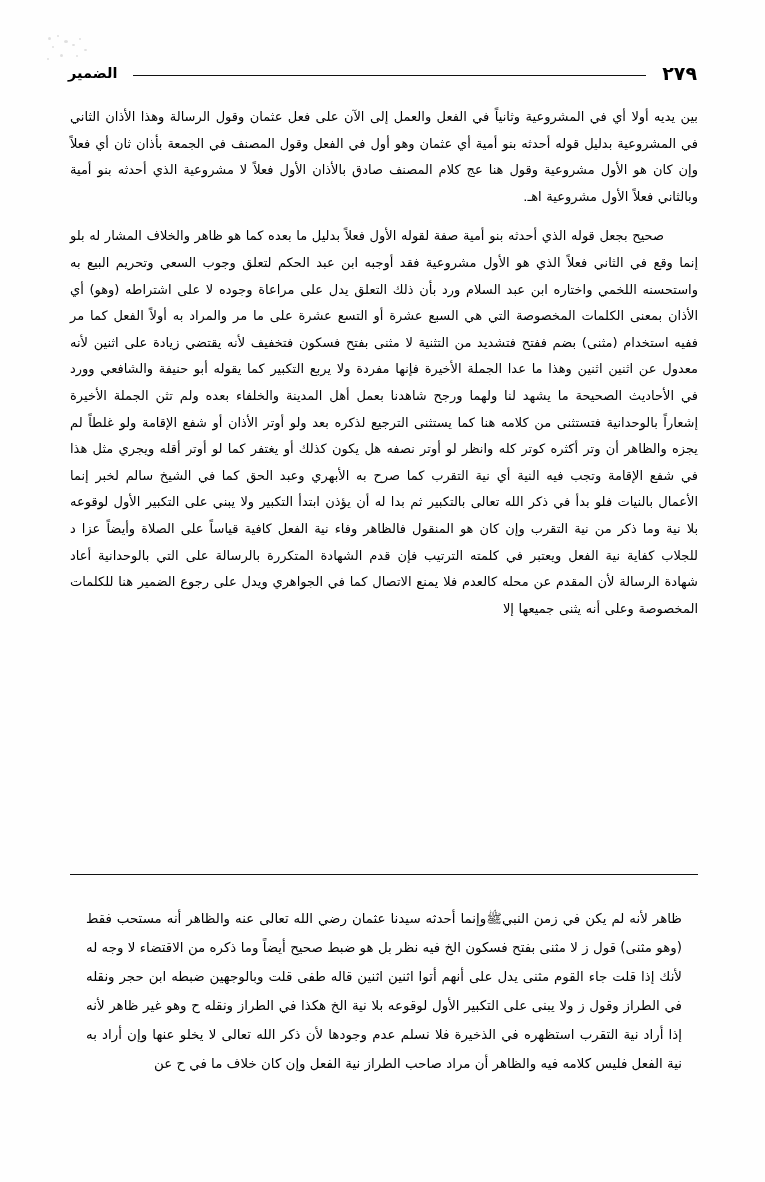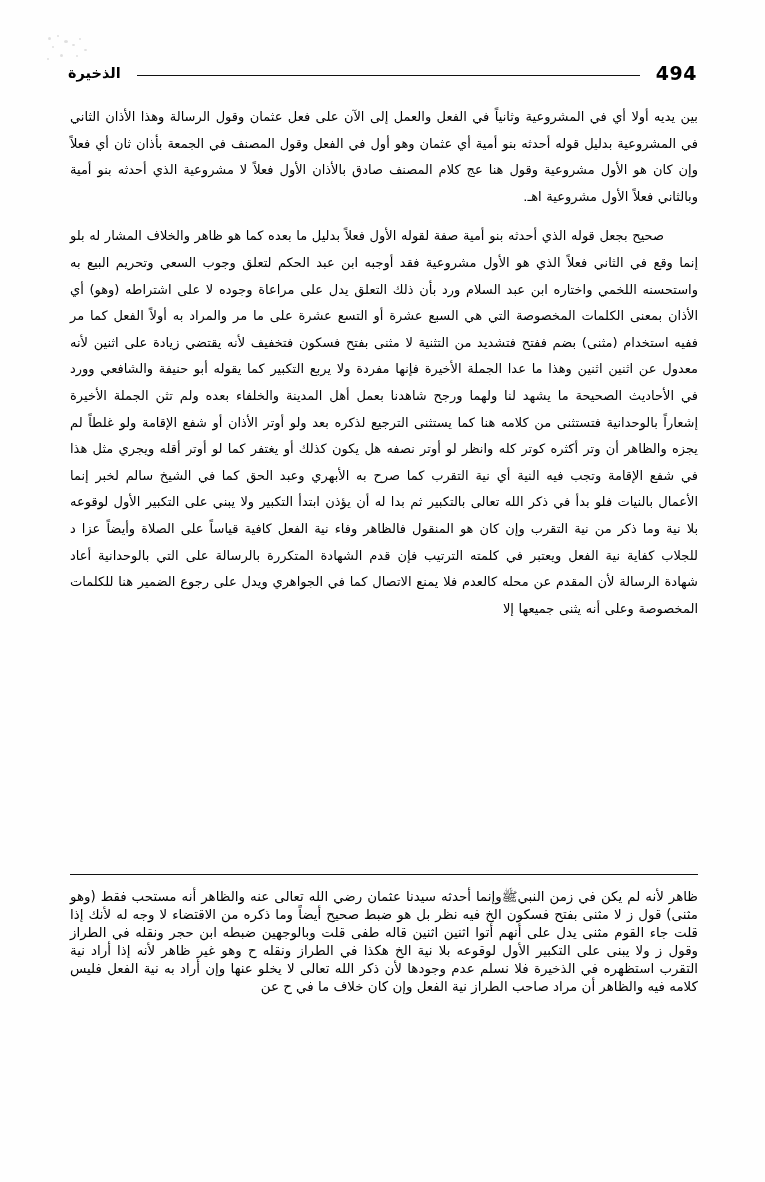--- a/index.html
+++ b/index.html
@@ -109,23 +109,23 @@
   .footnote {
     position: absolute;
     top: 888px;
     left: 70px;
     width: 628px;
     direction: rtl;
     text-align: justify;
     text-align-last: right;
   }
   .footnote p {
-    margin: 0;
+    margin: 16px;
     font-size: 13.4px;
-    line-height: 18px;
+    line-height: 29px;
     text-align: justify;
   }
   .sallam {
     font-size: 13px;
     letter-spacing: -0.3px;
   }
 </style>
 </head>
 <body>
 
@@ -138,23 +138,23 @@
     <span style="left:6px;  top:12px; width:2px; height:2px;"></span>
     <span style="left:26px; top:10px; width:3px; height:2px;"></span>
     <span style="left:33px; top:4px;  width:2px; height:2px;"></span>
     <span style="left:14px; top:20px; width:3px; height:3px;"></span>
     <span style="left:30px; top:21px; width:2px; height:2px;"></span>
     <span style="left:38px; top:15px; width:3px; height:2px;"></span>
     <span style="left:1px;  top:24px; width:2px; height:2px;"></span>
   </div>
 
   <div class="header">
-    <div class="header-page-no">494</div>
+    <div class="header-page-no">٢٧٩</div>
     <div class="header-rule"></div>
-    <div class="header-chapter">الذخيرة</div>
+    <div class="header-chapter">الضمير</div>
   </div>
 
   <div class="content">
     <p class="para">بين يديه أولا أي في المشروعية وثانياً في الفعل والعمل إلى الآن على فعل عثمان وقول الرسالة وهذا الأذان الثاني في المشروعية بدليل قوله أحدثه بنو أمية أي عثمان وهو أول في الفعل وقول المصنف في الجمعة بأذان ثان أي فعلاً وإن كان هو الأول مشروعية وقول هنا عج كلام المصنف صادق بالأذان الأول فعلاً لا مشروعية الذي أحدثه بنو أمية وبالثاني فعلاً الأول مشروعية اهـ.</p>
     <p class="para indent">صحيح بجعل قوله الذي أحدثه بنو أمية صفة لقوله الأول فعلاً بدليل ما بعده كما هو ظاهر والخلاف المشار له بلو إنما وقع في الثاني فعلاً الذي هو الأول مشروعية فقد أوجبه ابن عبد الحكم لتعلق وجوب السعي وتحريم البيع به واستحسنه اللخمي واختاره ابن عبد السلام ورد بأن ذلك التعلق يدل على مراعاة وجوده لا على اشتراطه (وهو) أي الأذان بمعنى الكلمات المخصوصة التي هي السبع عشرة أو التسع عشرة على ما مر والمراد به أولاً الفعل كما مر ففيه استخدام (مثنى) بضم ففتح فتشديد من التثنية لا مثنى بفتح فسكون فتخفيف لأنه يقتضي زيادة على اثنين لأنه معدول عن اثنين اثنين وهذا ما عدا الجملة الأخيرة فإنها مفردة ولا يربع التكبير كما يقوله أبو حنيفة والشافعي وورد في الأحاديث الصحيحة ما يشهد لنا ولهما ورجح شاهدنا بعمل أهل المدينة والخلفاء بعده ولم تثن الجملة الأخيرة إشعاراً بالوحدانية فتستثنى من كلامه هنا كما يستثنى الترجيع لذكره بعد ولو أوتر الأذان أو شفع الإقامة ولو غلطاً لم يجزه والظاهر أن وتر أكثره كوتر كله وانظر لو أوتر نصفه هل يكون كذلك أو يغتفر كما لو أوتر أقله ويجري مثل هذا في شفع الإقامة وتجب فيه النية أي نية التقرب كما صرح به الأبهري وعبد الحق كما في الشيخ سالم لخبر إنما الأعمال بالنيات فلو بدأ في ذكر الله تعالى بالتكبير ثم بدا له أن يؤذن ابتدأ التكبير ولا يبني على التكبير الأول لوقوعه بلا نية وما ذكر من نية التقرب وإن كان هو المنقول فالظاهر وفاء نية الفعل كافية قياساً على الصلاة وأيضاً عزا د للجلاب كفاية نية الفعل ويعتبر في كلمته الترتيب فإن قدم الشهادة المتكررة بالرسالة على التي بالوحدانية أعاد شهادة الرسالة لأن المقدم عن محله كالعدم فلا يمنع الاتصال كما في الجواهري ويدل على رجوع الضمير هنا للكلمات المخصوصة وعلى أنه يثنى جميعها إلا</p>
   </div>
 
   <div class="divider"></div>
 
   <div class="footnote">

